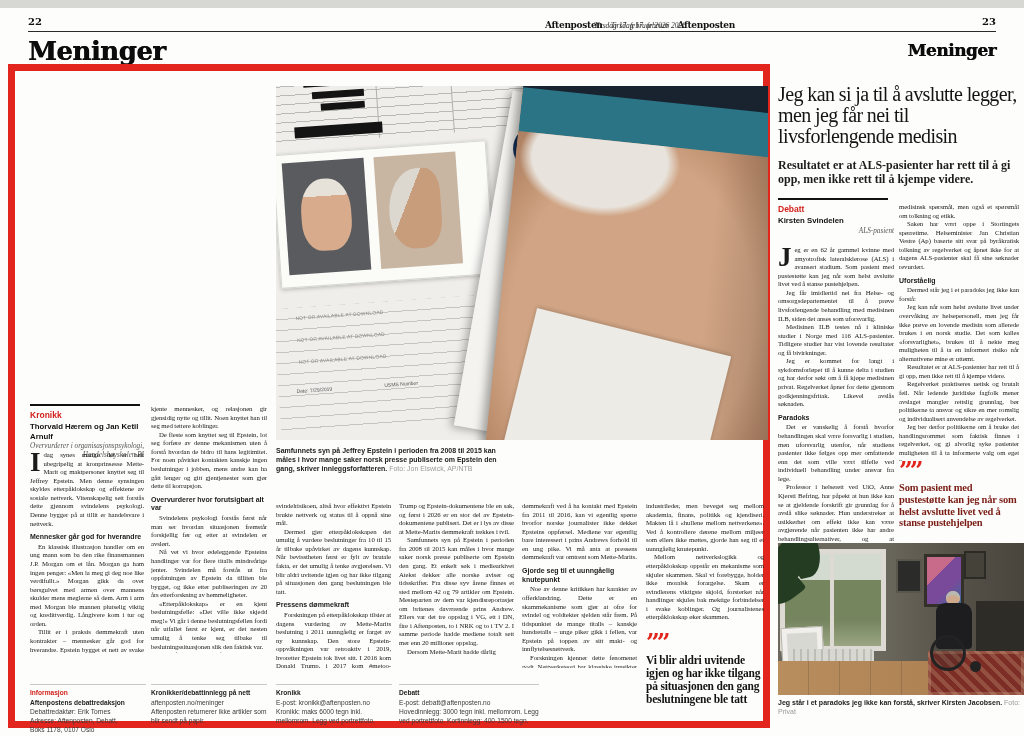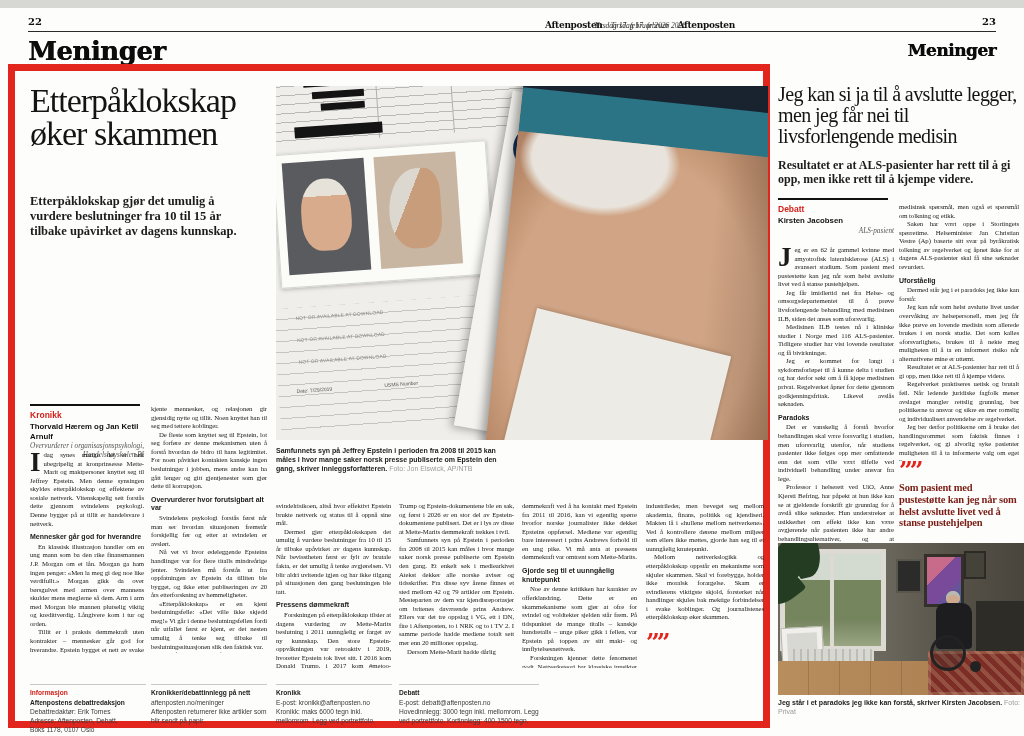--- a/index.html
+++ b/index.html
@@ -155,22 +155,20 @@
 
   <div class="abs dateline dl-r">
     <span class="logo">Aftenposten</span><span>Tirsdag 17. februar 2026</span>
   </div>
   <div class="abs pn pn-r">23</div>
   <div class="abs hrule hr-r"></div>
   <div class="abs section sec-r">Meninger</div>
 
   <div class="abs redbox"></div>
 
-  <h1 class="abs hl-l" style="margin:0;font-weight:400;">Etterpåklokskap øker skammen</h1>
-  <div class="abs lede-l">Etterpåklokskap gjør det umulig å vurdere beslutninger fra 10 til 15 år tilbake upåvirket av dagens kunnskap.</div>
 
   <div class="abs photo-l">
     <div class="doc1">
       <div class="d1rows-top"></div>
       <div class="d1v" style="left:130px;"></div>
       <div class="d1v" style="left:205px;"></div>
       <div class="redact" style="left:58px;top:12px;width:70px;height:7px;"></div>
       <div class="redact" style="left:66px;top:24px;width:52px;height:7px;"></div>
       <div class="redact" style="left:74px;top:36px;width:44px;height:7px;"></div>
       <div class="redact" style="left:46px;top:58px;width:88px;height:11px;"></div>
@@ -244,20 +242,21 @@
       <p>Noe av denne kritikken har karakter av offerklandring. Dette er en skammekanisme som gjør at ofre for svindel og voldtekter sjelden står frem. På tidspunktet de mange titalls – kanskje hundretalls – unge piker gikk i fellen, var Epstein på toppen av sitt makt- og innflytelsesnettverk.</p>
       <p>Forskningen kjenner dette fenomenet godt. Nettverksteori har klassiske innsikter som forklarer Epsteins strategi: De viktigste fordelene i sosiale systemer ligger hos dem som kobler grupper. Epstein var ingen</p>
     </div>
   <div class="abs bodycol colF">
       <p class="cont">industrileder, men beveget seg mellom akademia, finans, politikk og kjendiseri. Makten lå i «hullene mellom nettverkene». Ved å kontrollere dørene mellom miljøer som ellers ikke møttes, gjorde han seg til et uunngåelig knutepunkt.</p>
       <p>Mellom nettverkslogikk og etterpåklokskap oppstår en mekanisme som skjuler skammen. Skal vi forebygge, holder ikke moralsk forargelse. Skam er svindlerens viktigste skjold, forsterket når handlinger skjules bak mektige forbindelser i svake koblinger. Og journalistenes etterpåklokskap øker skammen.</p>
     </div>
 
   <div class="abs pq pq-l">
     <div class="pq-marks">””</div>
+    <div class="pq-text">Vi blir aldri uvitende igjen og har ikke tilgang på situasjonen den gang beslutningene ble tatt</div>
   </div>
 
   <div class="abs ft ft-info red-title">
     <div class="ft-title">Informasjon</div>
     <div>
         <div class="fl">Aftenpostens debattredaksjon</div>
         <div class="fl">Debattredaktør: Erik Tornes</div>
         <div class="fl">Adresse: Aftenposten, Debatt,</div>
         <div class="fl">Boks 1178, 0107 Oslo</div>
       </div>
@@ -283,21 +282,21 @@
         <div class="fl">Hovedinnlegg: 3000 tegn inkl. mellomrom. Legg ved portrettfoto. Kortinnlegg: 400-1500 tegn.</div>
       </div>
   </div>
 
   <h1 class="abs hl-r" style="margin:0;font-weight:400;">Jeg kan si ja til å avslutte legger, men jeg får nei til livsforlengende medisin</h1>
   <div class="abs lede-r">Resultatet er at ALS-pasienter har rett til å gi opp, men ikke rett til å kjempe videre.</div>
 
   <div class="abs byline bl-r">
     <div class="bl-rule"></div>
     <div class="bl-label">Debatt</div>
-    <div class="bl-auth">Kirsten Jacobsen</div>
+    <div class="bl-auth">Kirsten Svindelen</div>
     <div class="bl-role">ALS-pasient</div>
   </div>
 
   <div class="abs bodycol col1">
       <p class="drop">Jeg er en 62 år gammel kvinne med amyotrofisk lateralsklerose (ALS) i avansert stadium. Som pasient med pustestøtte kan jeg når som helst avslutte livet ved å stanse pustehjelpen.</p>
       <p>Jeg får imidlertid nei fra Helse- og omsorgsdepartementet til å prøve livsforlengende behandling med medisinen ILB, siden det anses som uforsvarlig.</p>
       <p>Medisinen ILB testes nå i kliniske studier i Norge med 116 ALS-pasienter. Tidligere studier har vist lovende resultater og få bivirkninger.</p>
       <p>Jeg er kommet for langt i sykdomsforløpet til å kunne delta i studien og har derfor søkt om å få kjøpe medisinen privat. Regelverket åpner for dette gjennom godkjenningsfritak. Likevel avslås søknaden.</p>
       <p class="h">Paradoks</p>
       <p>Det er vanskelig å forstå hvorfor behandlingen skal være forsvarlig i studien, men uforsvarlig utenfor, når studiens pasienter ikke følges opp mer omfattende enn det som ville vært tilfelle ved individuell behandling under ansvar fra lege.</p>

